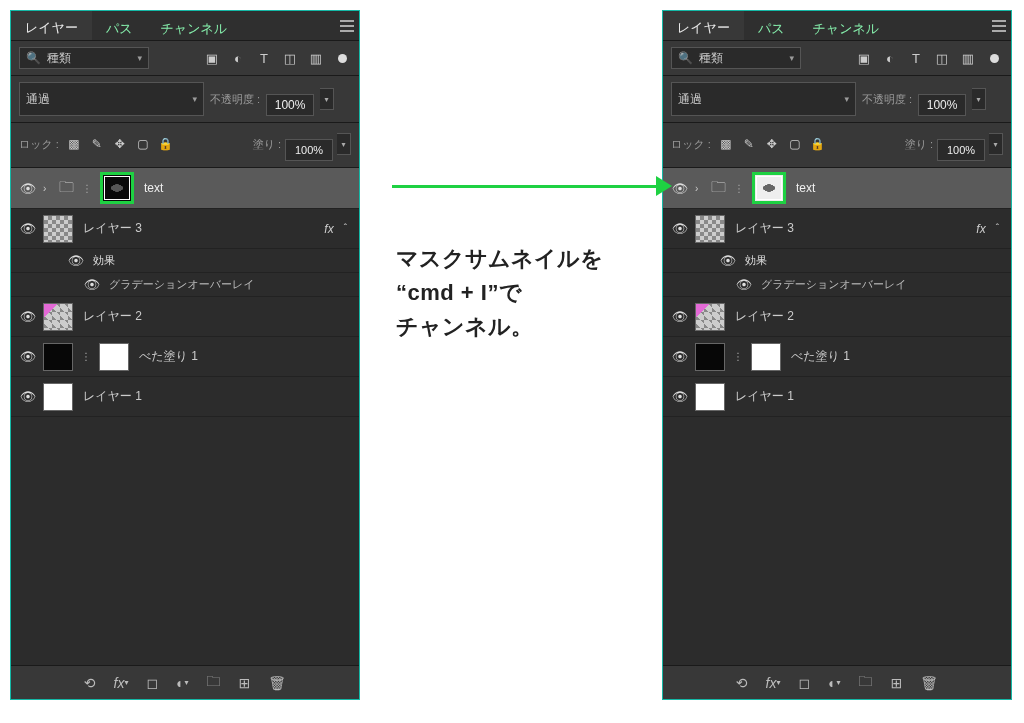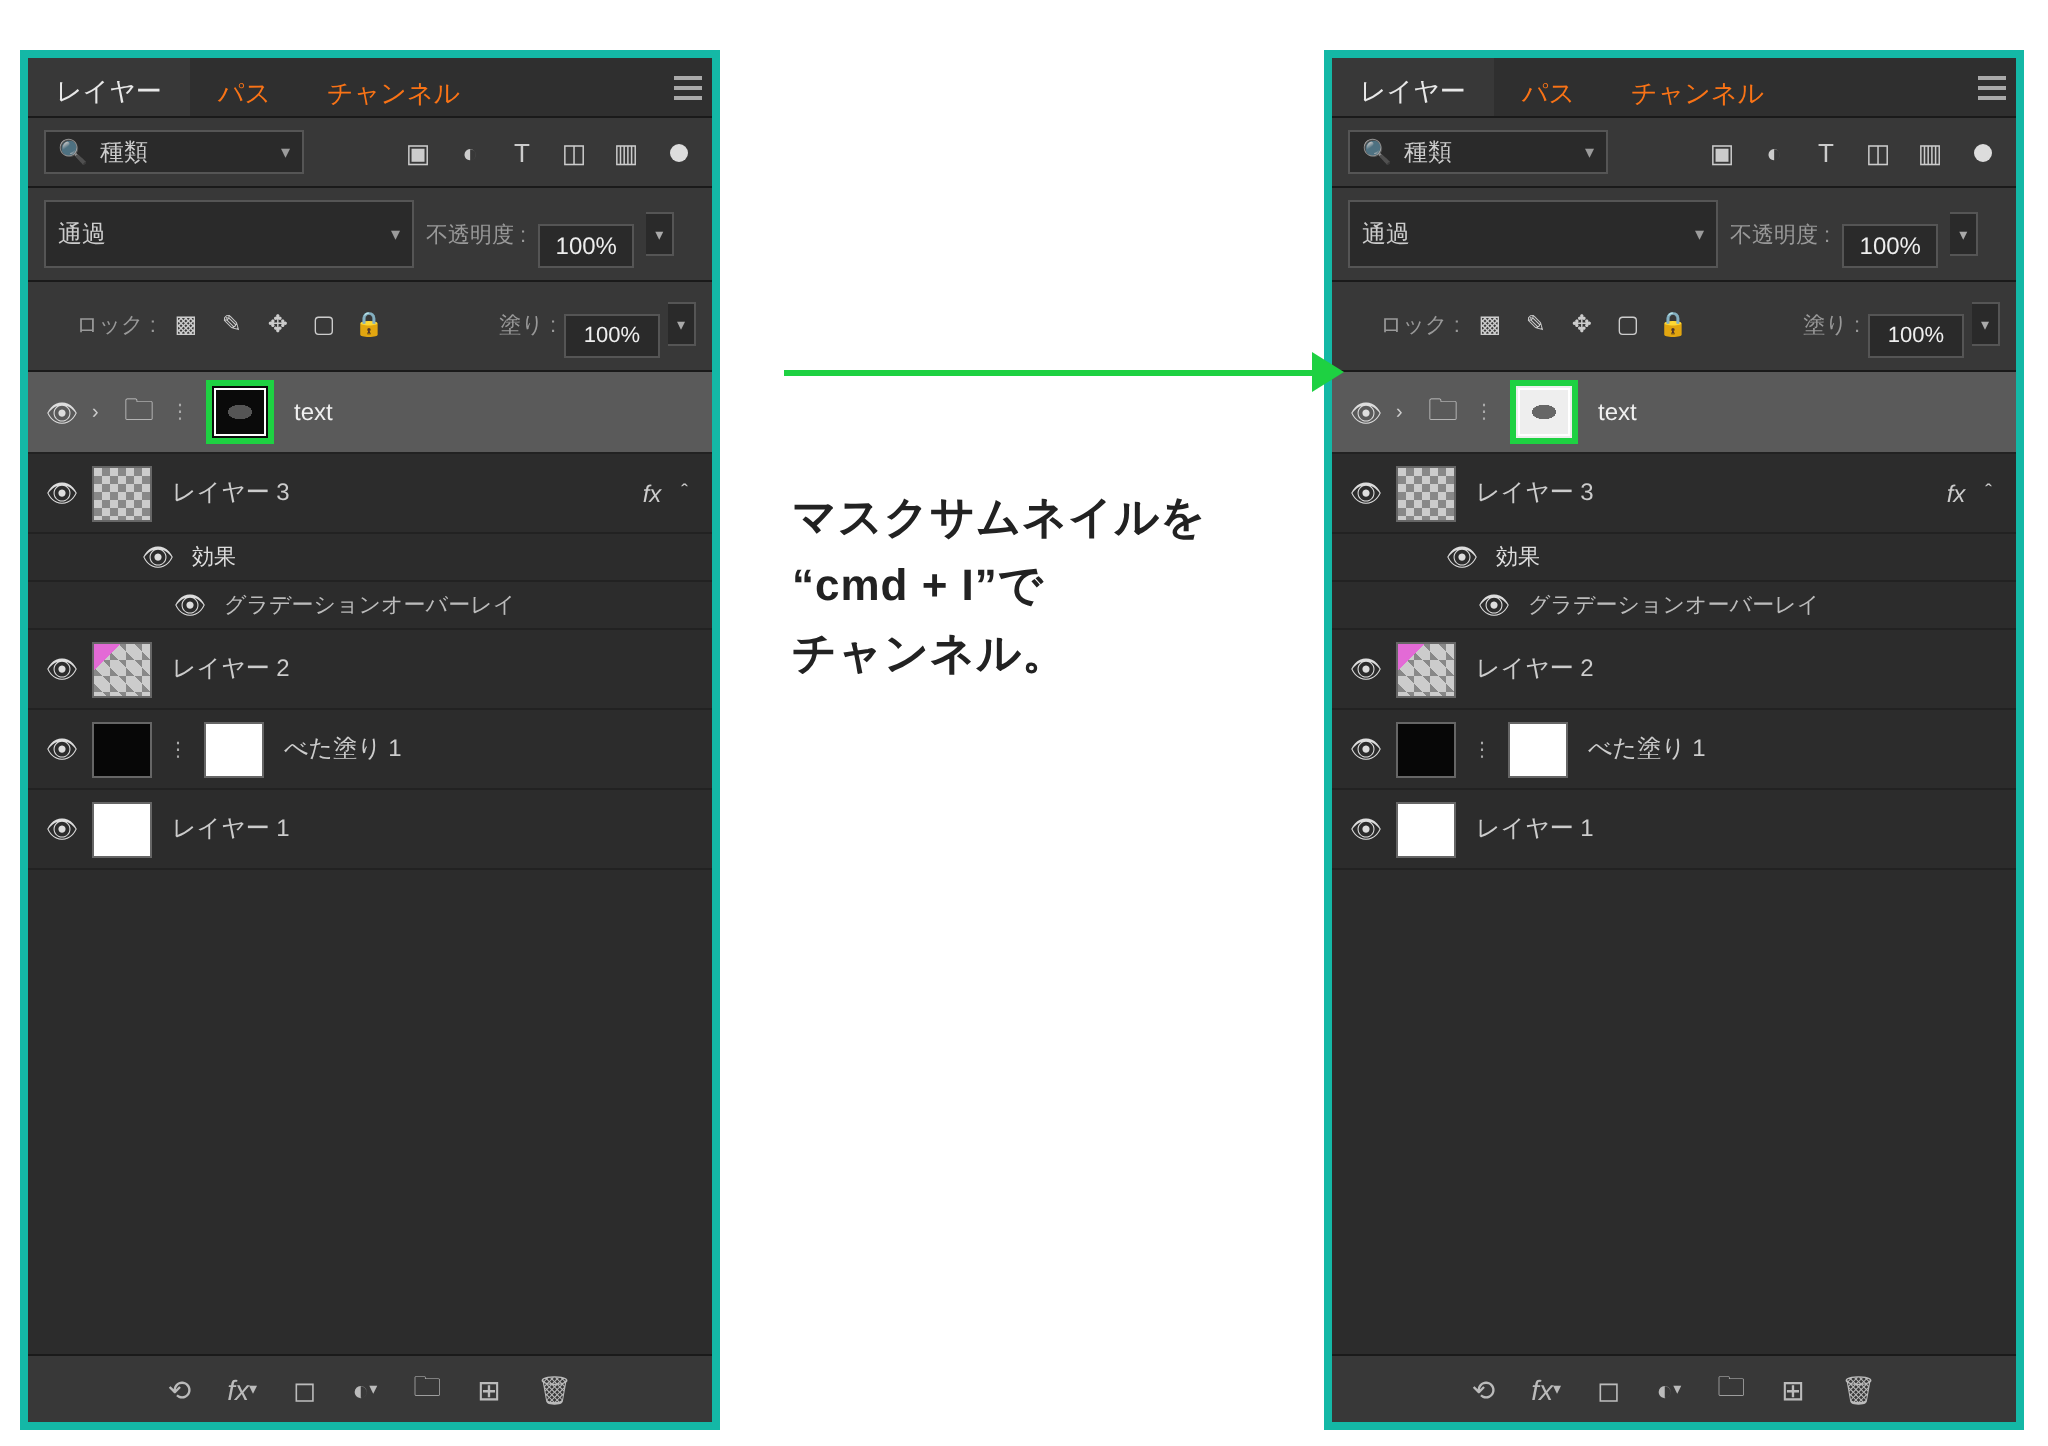--- a/index.html
+++ b/index.html
@@ -7,45 +7,45 @@
     width: 1024px;
     height: 723px;
     background: #fff;
     font-family: "Hiragino Kaku Gothic ProN", "Yu Gothic", Meiryo, sans-serif;
     position: relative;
     overflow: hidden;
   }
   
   .panel {
     position: absolute;
-    top: 25px;
+    top: 10px;
     width: 350px;
     height: 690px;
     background: #2a2a2a;
     color: #ccc;
     font-size: 12px;
     display: flex;
     flex-direction: column;
-    border: 4px solid #14b8a6;
+    border: 1px solid #14b8a6;
   }
   .panel.left  { left: 10px; }
   .panel.right { left: 662px; }
 
   
   .tabs {
     display: flex;
     background: #2f2f2f;
     height: 30px;
     border-bottom: 1px solid #1a1a1a;
     font-size: 13px;
     align-items: stretch;
   }
   .tab {
     padding: 6px 14px 0 14px;
-    color: #f97316;
+    color: #86efac;
     display: flex; align-items: center;
     cursor: default;
   }
   .tab.active {
     background: #383838;
     color: #e8e8e8;
     border-bottom: 2px solid transparent;
   }
   .tabs .spacer { flex: 1; }
   .hamb {
@@ -84,21 +84,21 @@
     display:flex; align-items:center;
   }
   .blend-select .dd { margin-left:auto; font-size:9px; opacity:.7;}
   .lblsm { color:#999; font-size:11px; }
   .val-box { background:#2a2a2a; border:1px solid #555; color:#eee; height:22px; padding:0 4px; display:flex;align-items:center; width:48px; justify-content:center;margin-top:12px;}
   .dd-btn { width:14px;height:22px;display:flex;align-items:center;justify-content:center;color:#aaa;font-size:8px;border:1px solid #555;border-left:none;background:#2a2a2a;}
 
   
   .lock-row {
     display:flex; align-items:center; gap:7px;
-    padding:4px 8px 6px 24px; background:#383838;
+    padding:4px 8px 6px 8px; background:#383838;
     border-bottom:1px solid #1a1a1a;
     font-size:11px; color:#999;
   }
   .lock-row .ico { font-size:12px; color:#ccc; }
   .lock-row .fill { margin-left:auto; display:flex; align-items:center; gap:4px;}
 
   
   .layers { flex:1; overflow:hidden; background:#2c2c2c; }
   .layer {
     display:flex; align-items:center; gap:6px;

